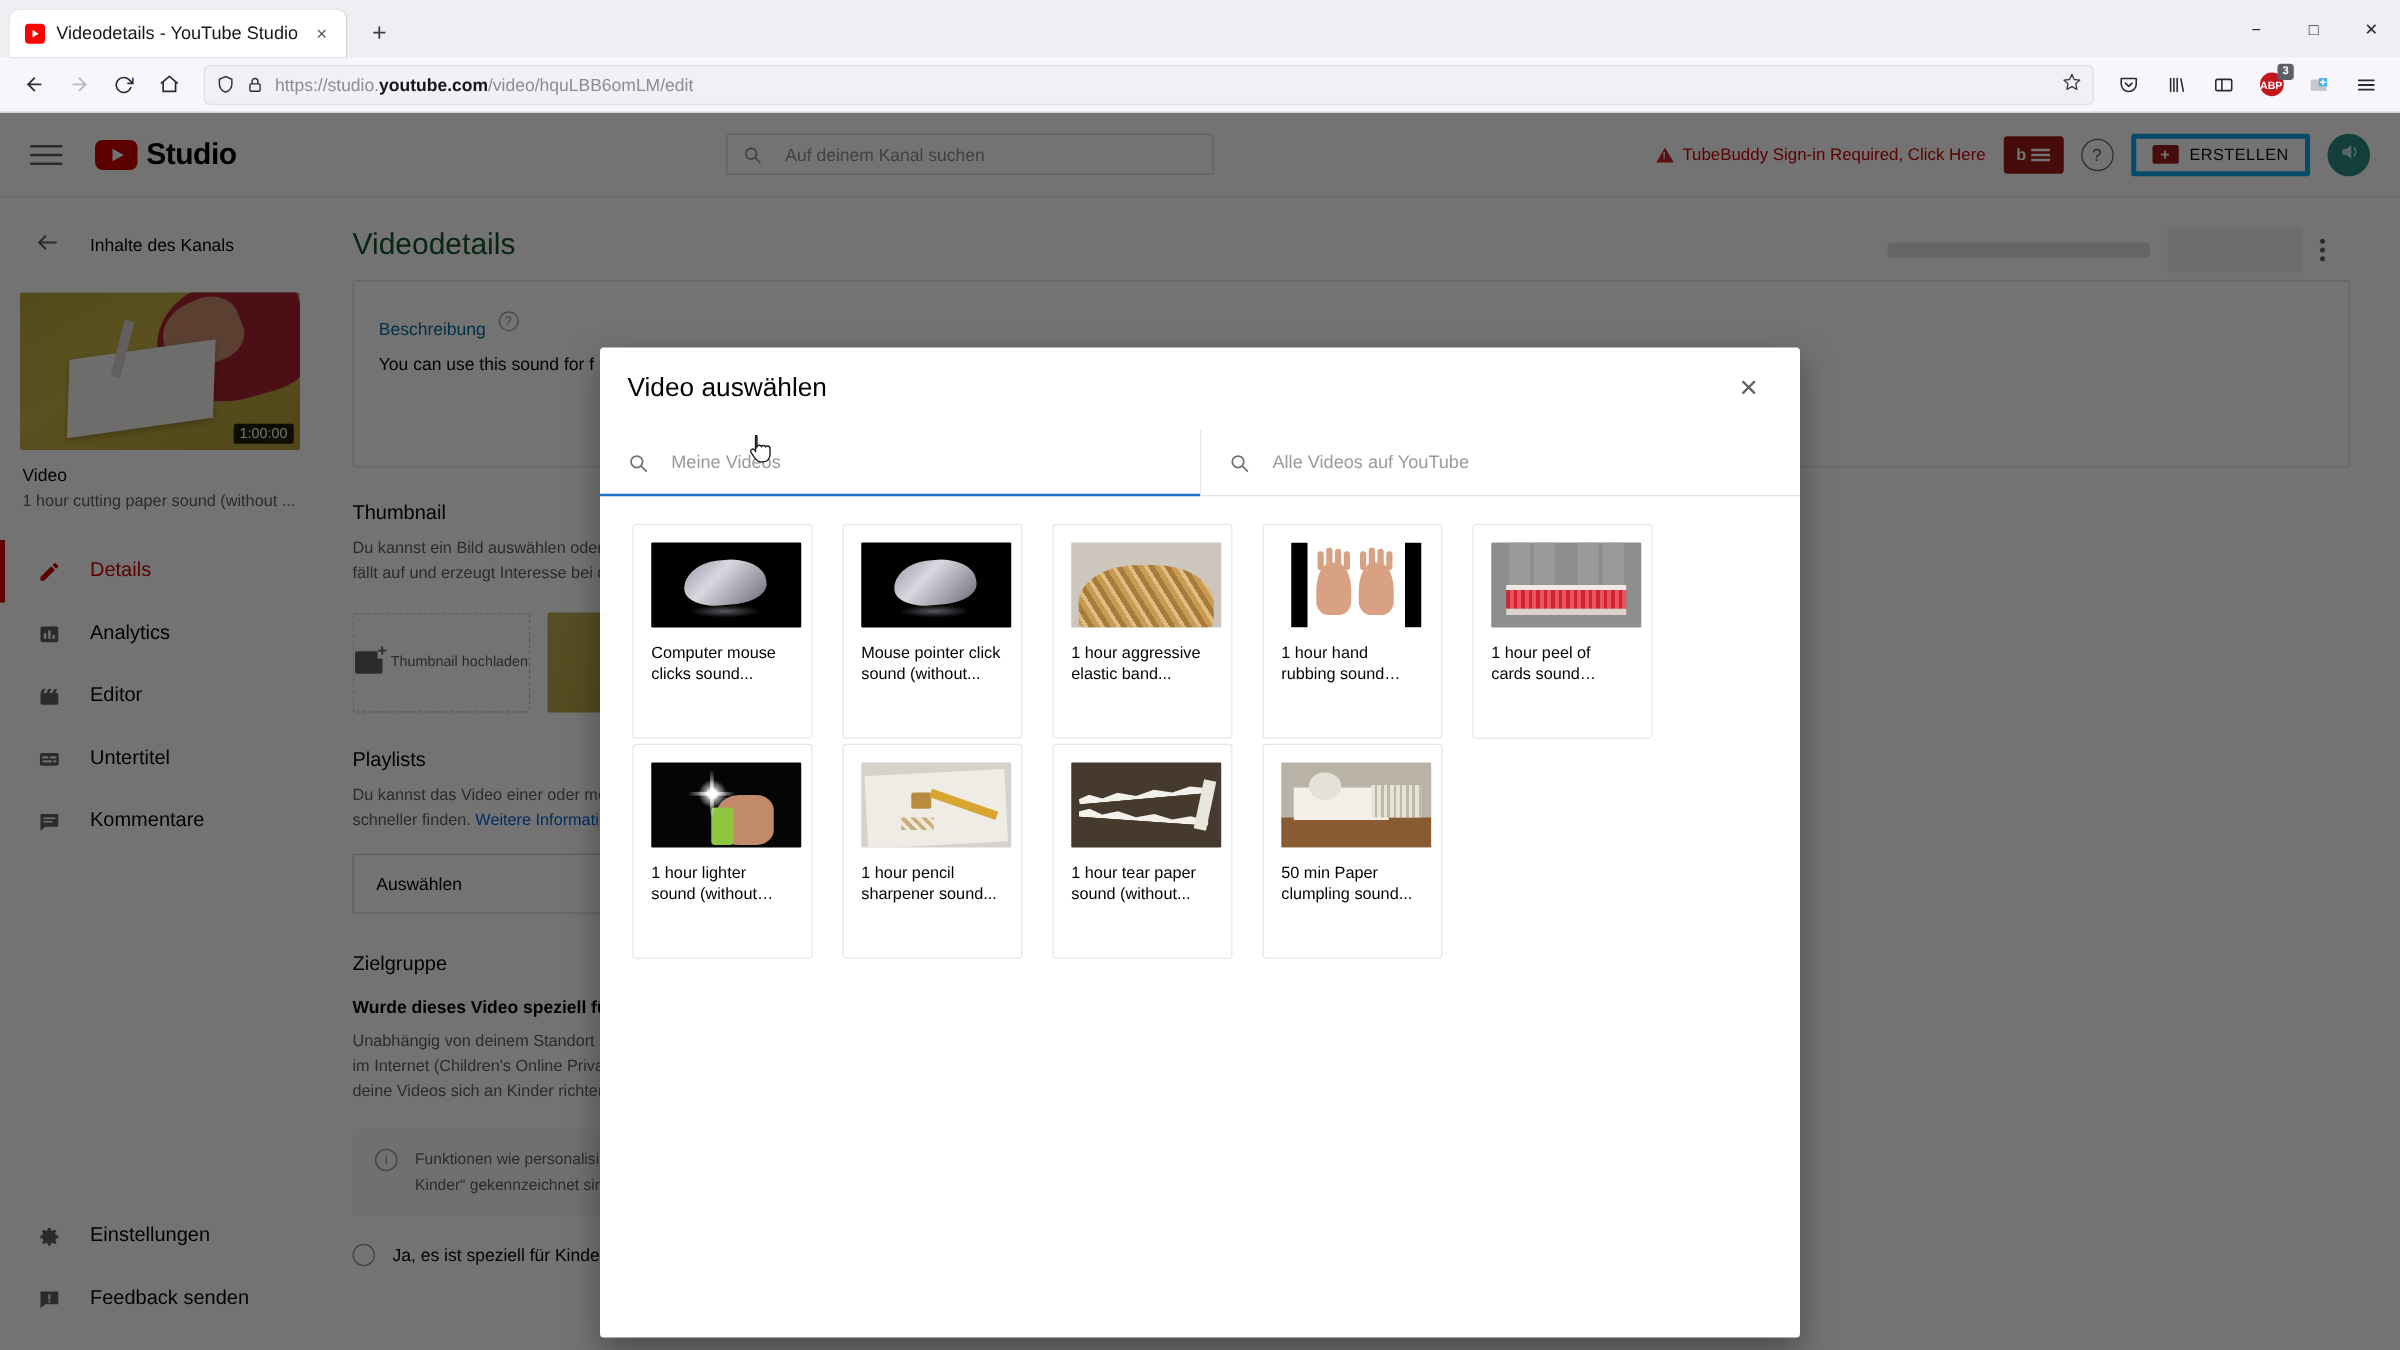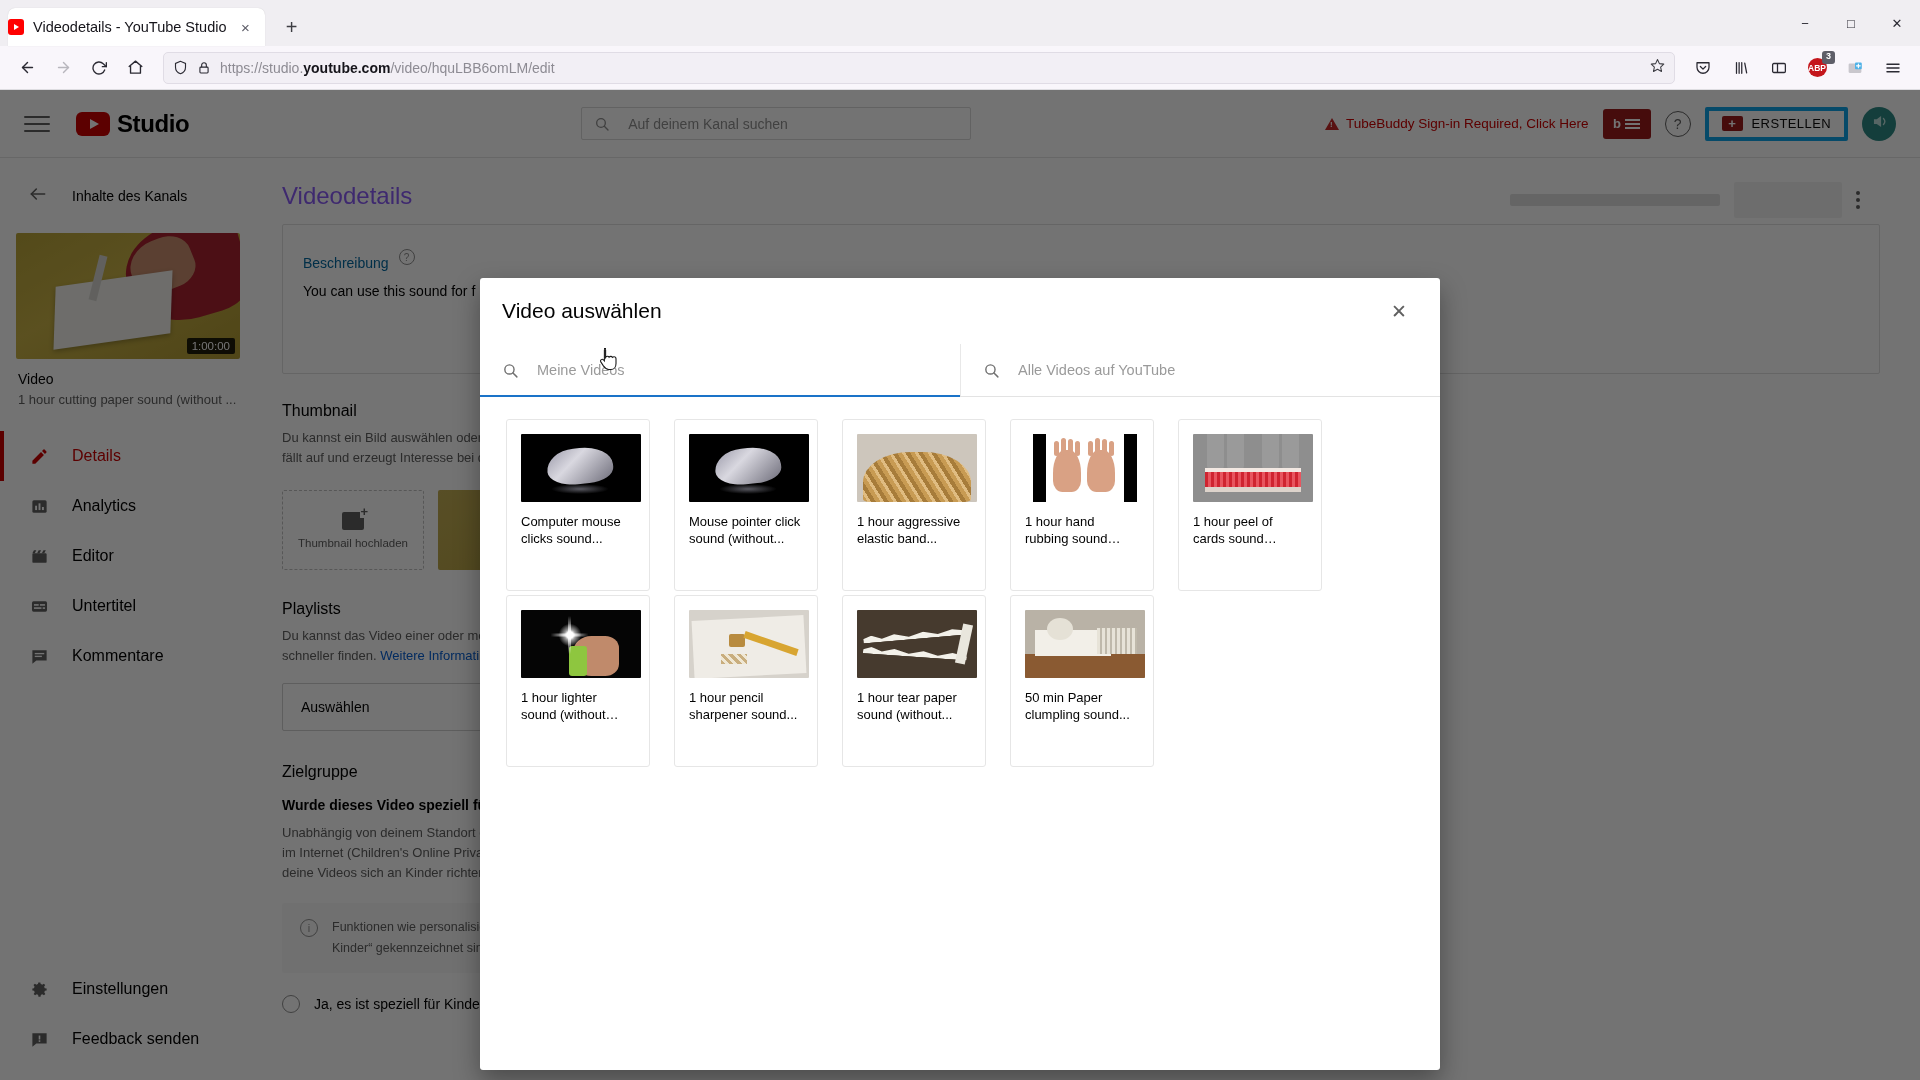--- a/index.html
+++ b/index.html
@@ -19,21 +19,21 @@
     display: flex;
     align-items: flex-end;
     padding: 0 8px;
     position: relative;
   }
   .tab {
     display: flex; align-items: center; gap: 9px;
     height: 38px;
     background: #ffffff;
     border-radius: 7px 7px 0 0;
-    padding: 0 10px 0 0;
+    padding: 0 10px 0 12px;
     min-width: 214px;
     box-shadow: 0 0 1px rgba(0,0,0,.18);
   }
   .tab-favicon {
     width: 16px; height: 16px;
     background: #ff0000;
     border-radius: 3px;
     display: flex; align-items: center; justify-content: center;
     flex: 0 0 auto;
   }
@@ -226,21 +226,21 @@
     content: ""; position: absolute; left: 0; top: 0; bottom: 0;
     width: 4px; background: #c00;
   }
   .side-item .sico { width: 22px; height: 22px; flex: 0 0 22px; display:flex;align-items:center;justify-content:center; color:#606060; }
   .side-item .slabel { font-size: 16px; color: #030303; text-align: center; }
   .side-item.active .slabel { color: #c00; font-weight: 500; }
   .side-bottom { position: absolute; bottom: 16px; left: 0; right: 0; }
 
   
   .main { flex: 1 1 auto; padding: 24px 40px 0 18px; overflow: hidden; position: relative; }
-  .main-title { font-size: 24px; color: #8b5cf6; font-weight: 400; margin-bottom: 14px; }
+  .main-title { font-size: 24px; color: #14532d; font-weight: 400; margin-bottom: 14px; }
   .main-topbar { display:flex; align-items:center; gap: 14px; position:absolute; right: 60px; top: 24px;}
   .ghost-btn { background:#f1f1f1; width: 108px; height: 36px; border-radius:2px; }
   .kebab { display:flex; flex-direction:column; gap:3px; }
   .kebab i { width:4px;height:4px;border-radius:50%;background:#606060;display:block; }
   .ghost-text { width: 210px; height: 12px; background: rgba(0,0,0,.12); border-radius: 2px; }
 
   .card {
     border: 1px solid #e0e0e0; border-radius: 2px;
     padding: 18px 20px 24px; margin-bottom: 28px;
   }
@@ -250,21 +250,21 @@
   .desc-text { font-size: 14px; color: #030303; line-height: 1.5; }
   .desc-box { min-height: 150px; }
 
   .sec-title { font-size: 16px; font-weight: 500; color: #030303; margin: 6px 0 8px; }
   .sec-desc { font-size: 13px; color: #606060; line-height: 1.55; max-width: 700px; }
   .link { color: #065fd4; }
 
   .thumb-row { display: flex; gap: 14px; margin-top: 22px; }
   .thumb-upload {
     width: 142px; height: 80px; border: 1.5px dashed #c0c0c0; border-radius: 2px;
-    display: flex; flex-direction: column; align-items: center; justify-content: center; gap: 7px;
+    display: flex; flex-direction: row; align-items: center; justify-content: center; gap: 7px;
   }
   .thumb-upload-icon { width:22px;height:18px;background:#606060;border-radius:2px;position:relative;}
   .thumb-upload-icon::after{content:"+";position:absolute;right:-4px;top:-7px;color:#606060;background:#fff;font-size:13px;line-height:1;font-weight:700;}
   .thumb-upload-label { font-size: 11.5px; color: #606060; }
   .thumb-pick { width: 142px; height: 80px; background: linear-gradient(150deg,#c3ae54,#b5a044); border-radius:2px; }
 
   .select-btn {
     margin-top: 16px; width: 100%; max-width: 1080px; height: 48px;
     border: 1px solid #d0d0d0; border-radius: 2px;
     display: flex; align-items: center; padding: 0 18px;

